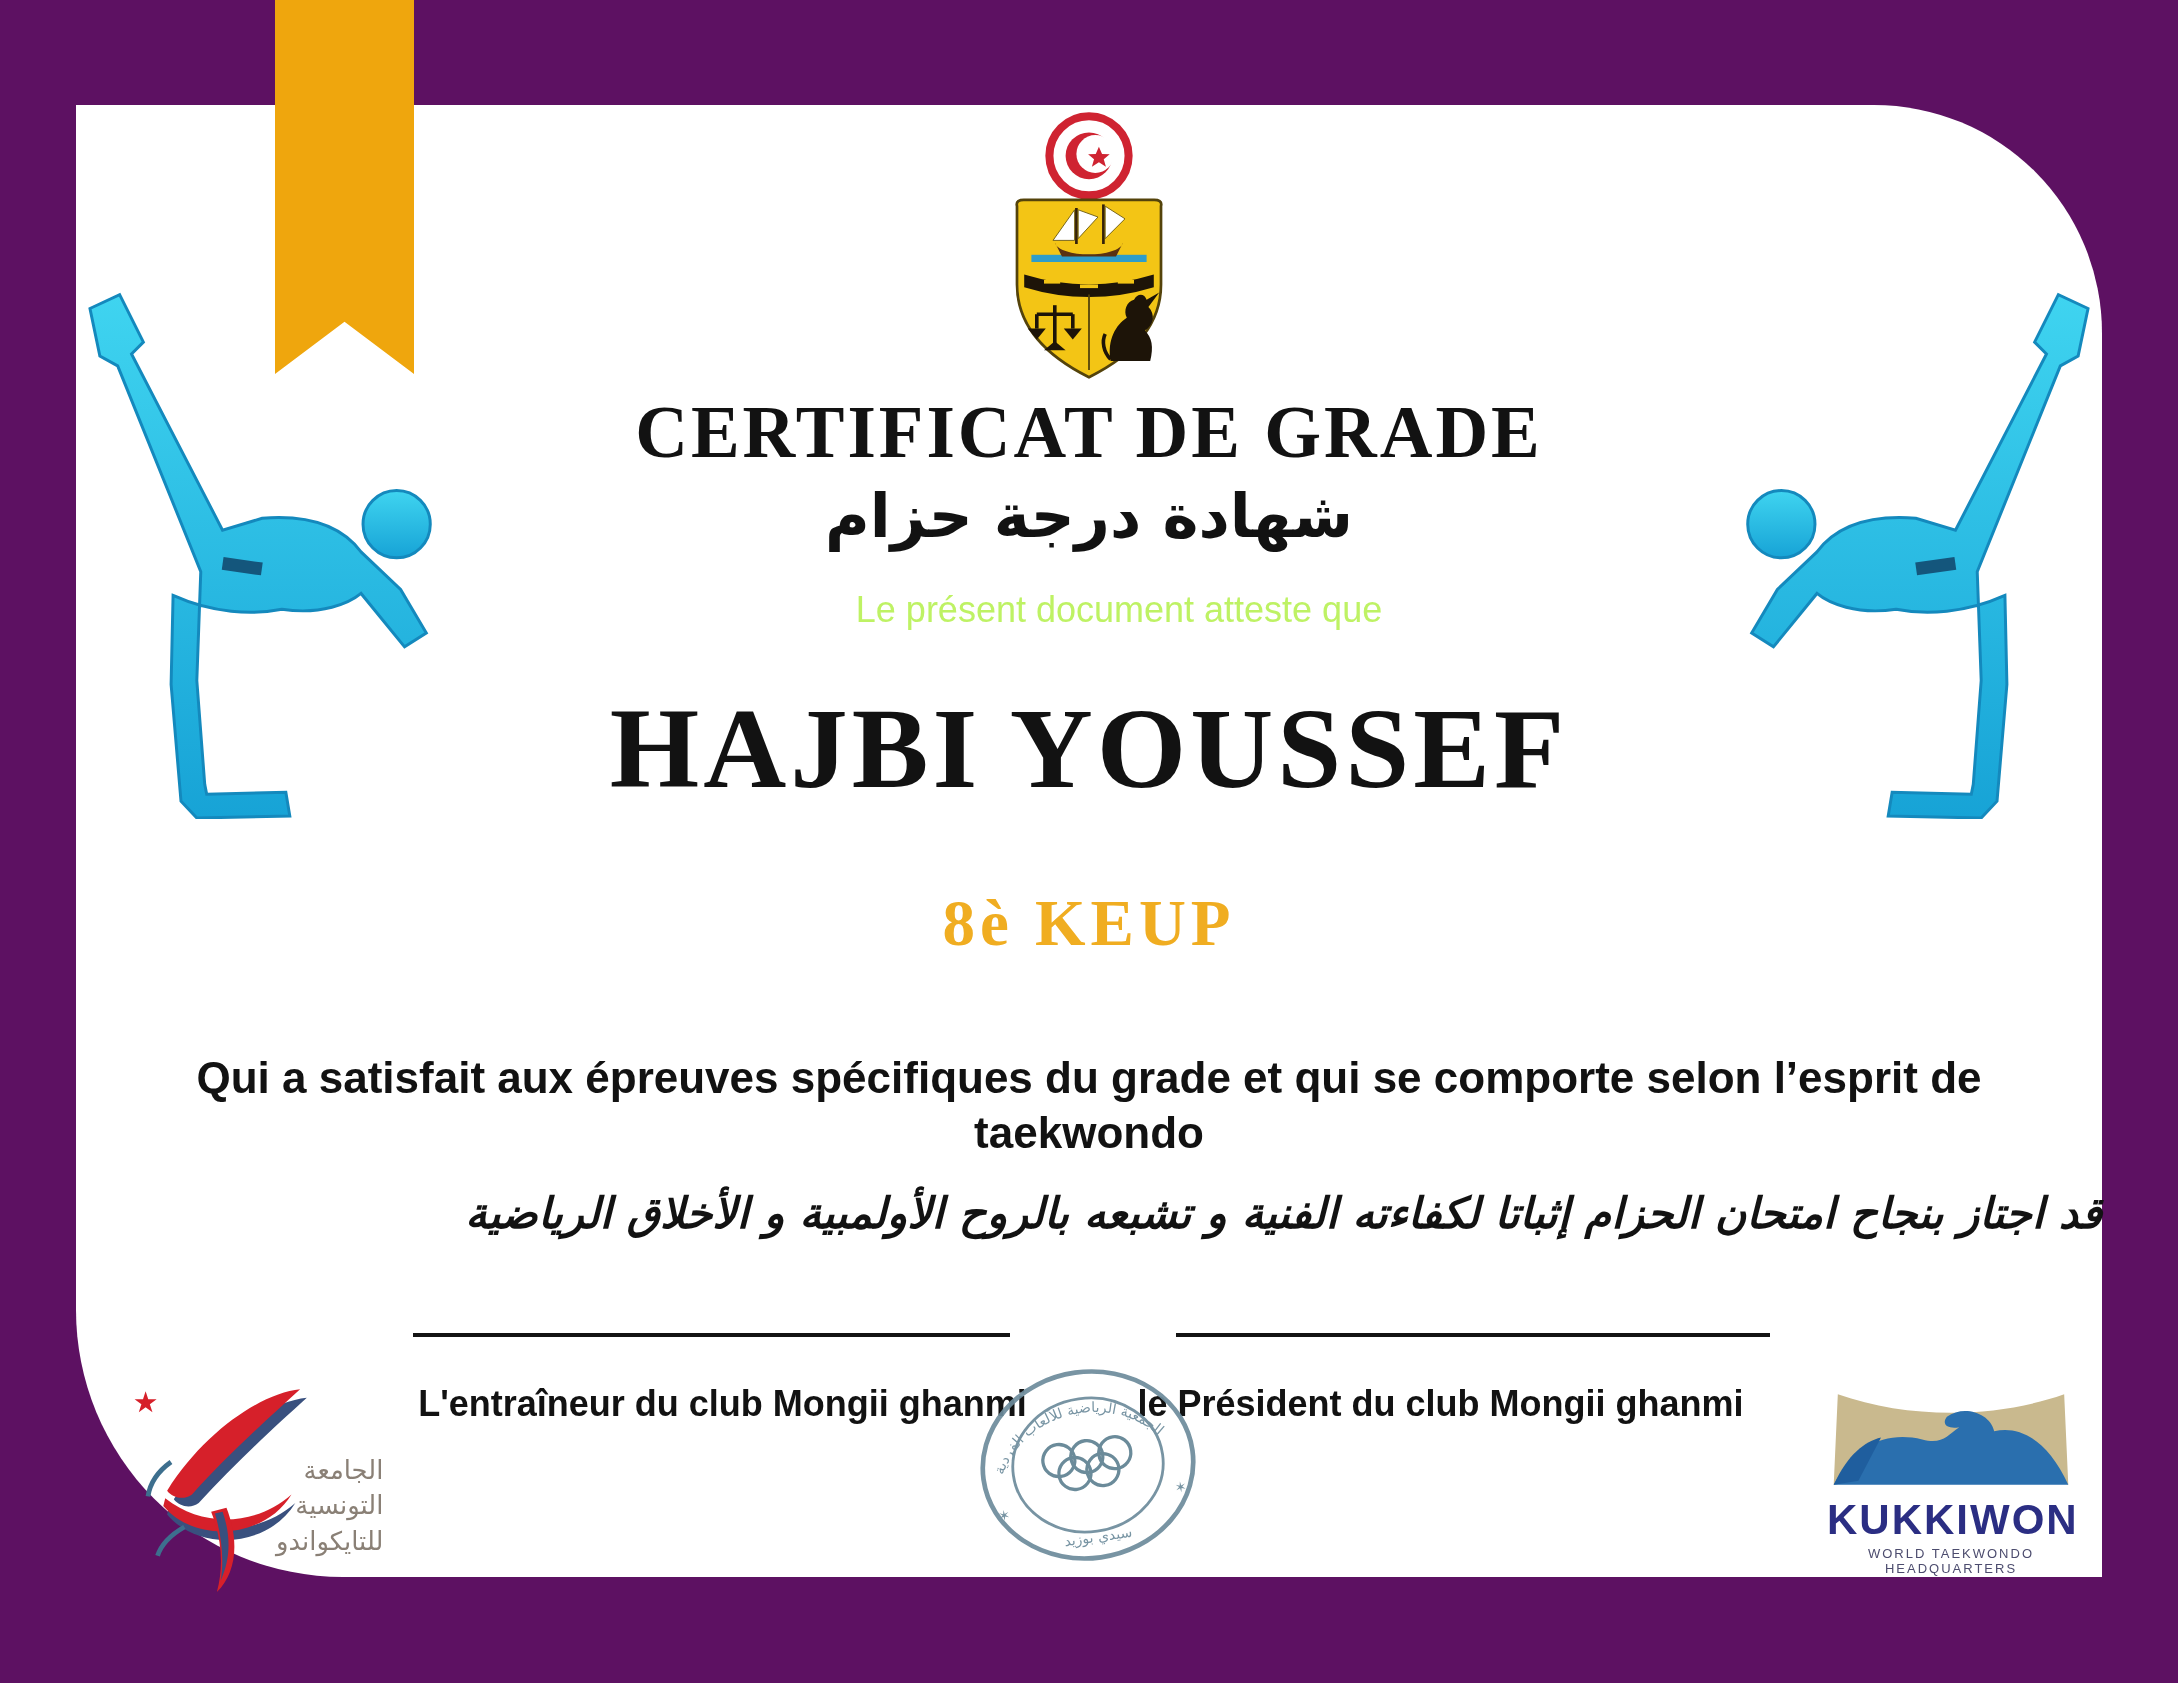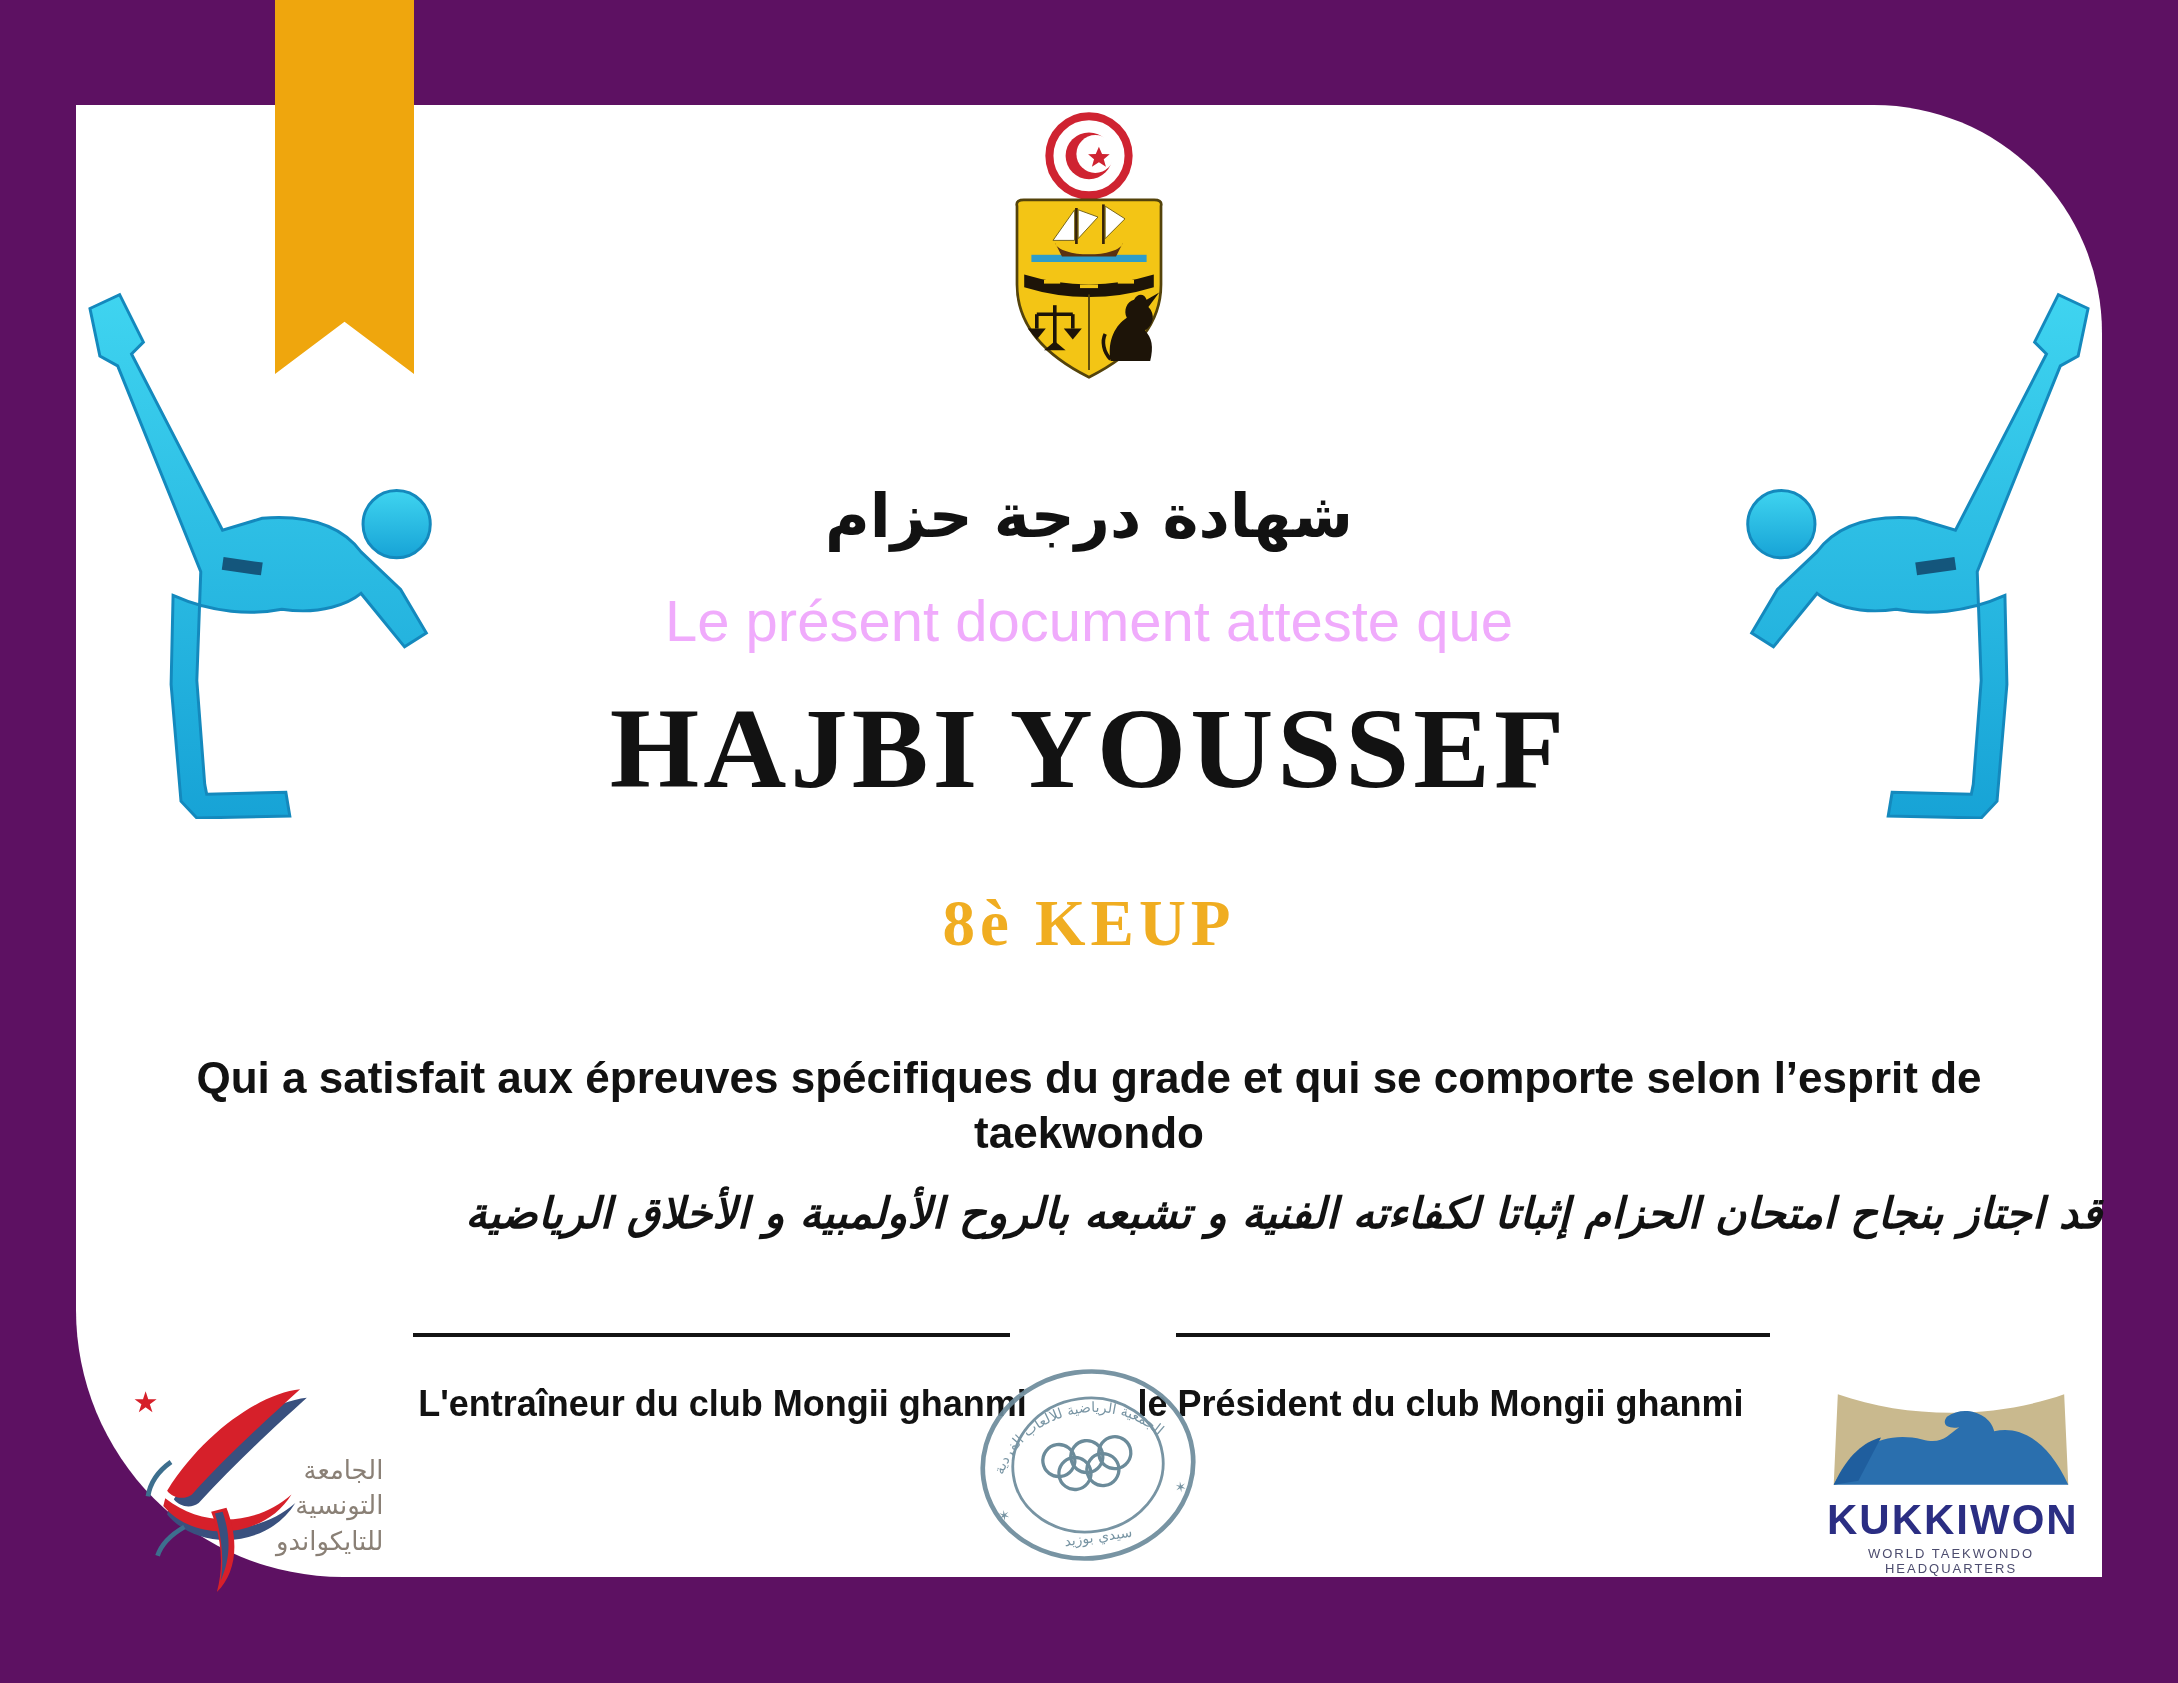--- a/index.html
+++ b/index.html
@@ -7,21 +7,21 @@
           font-family:"Liberation Sans",sans-serif;color:#121212;}
   .sheet{position:absolute;left:76px;top:105px;width:2026px;height:1472px;background:#ffffff;
          border-top-right-radius:228px;border-bottom-left-radius:267px;}
   .ribbon{position:absolute;left:275px;top:0;width:139px;height:374px;background:#efa60d;
           clip-path:polygon(0 0,100% 0,100% 100%,50% 86%,0 100%);}
   .cx{position:absolute;left:76px;width:2026px;text-align:center;}
   .serif{font-family:"Liberation Serif",serif;}
   .ar{font-family:"DejaVu Sans",sans-serif;}
   .title{top:396px;font-size:73px;font-weight:700;letter-spacing:3px;line-height:1;}
   .title-ar{top:479px;font-size:61px;font-weight:700;line-height:1.2;direction:rtl;}
-  .intro{top:592px;font-size:58px;color:#f0abfc;line-height:1;}
+  .intro{top:592px;font-size:36px;color:#bef264;line-height:1;padding-left:30px;}
   .name{top:691px;font-size:115px;font-weight:700;letter-spacing:4px;line-height:1;}
   .grade{top:891px;font-size:65px;font-weight:700;letter-spacing:5px;color:#f0ad21;line-height:1;}
   .statement{top:1051px;left:188px;width:1802px;font-size:44px;font-weight:700;line-height:1.24;}
   .statement-ar{top:1186px;font-size:43px;font-weight:700;font-style:italic;direction:rtl;line-height:1.3;text-align:right;}
   .sig-line{position:absolute;top:1333px;height:4px;background:#141414;}
   .sig-line-left{left:413px;width:597px;}
   .sig-line-right{left:1176px;width:594px;}
   .sig-label{position:absolute;top:1384px;width:693px;font-size:36px;font-weight:700;text-align:center;line-height:1.1;}
   .sig-label-left{left:376px;}
   .sig-label-right{left:1094px;}
@@ -131,20 +131,21 @@
       <line x1="92" y1="228" x2="92" y2="244"></line>
     </g>
     <path d="M42,244 L62,244 L52,256 Z" fill="#1d1408"></path>
     <path d="M82,244 L102,244 L92,256 Z" fill="#1d1408"></path>
     <path d="M60,268 L84,268 L72,258 Z" fill="#1d1408"></path>
     <path d="M134,280 C130,256 140,240 152,232 C148,224 152,214 160,212 C164,204 172,205 174,212
              L188,204 L176,220 C184,228 182,240 172,246 C180,254 182,264 178,280 Z" fill="#1d1408"></path>
     <path d="M134,278 C126,270 124,258 128,250" stroke="#1d1408" stroke-width="4" fill="none"></path>
   </svg>
 
+  <div class="cx title serif">CERTIFICAT DE GRADE</div>
   <div class="cx title-ar ar">شهادة درجة حزام</div>
   <div class="cx intro">Le présent document atteste que</div>
   <div class="cx name serif">HAJBI YOUSSEF</div>
   <div class="cx grade serif">8è KEUP</div>
   <div class="cx statement">Qui a satisfait aux épreuves spécifiques du grade et qui se comporte selon l’esprit de taekwondo</div>
   <div class="cx statement-ar ar">قد اجتاز بنجاح امتحان الحزام إثباتا لكفاءته الفنية و تشبعه بالروح الأولمبية و الأخلاق الرياضية</div>
 
   <div class="sig-line sig-line-left"></div>
   <div class="sig-line sig-line-right"></div>
   <div class="sig-label sig-label-left">L'entraîneur du club Mongii ghanmi</div>

